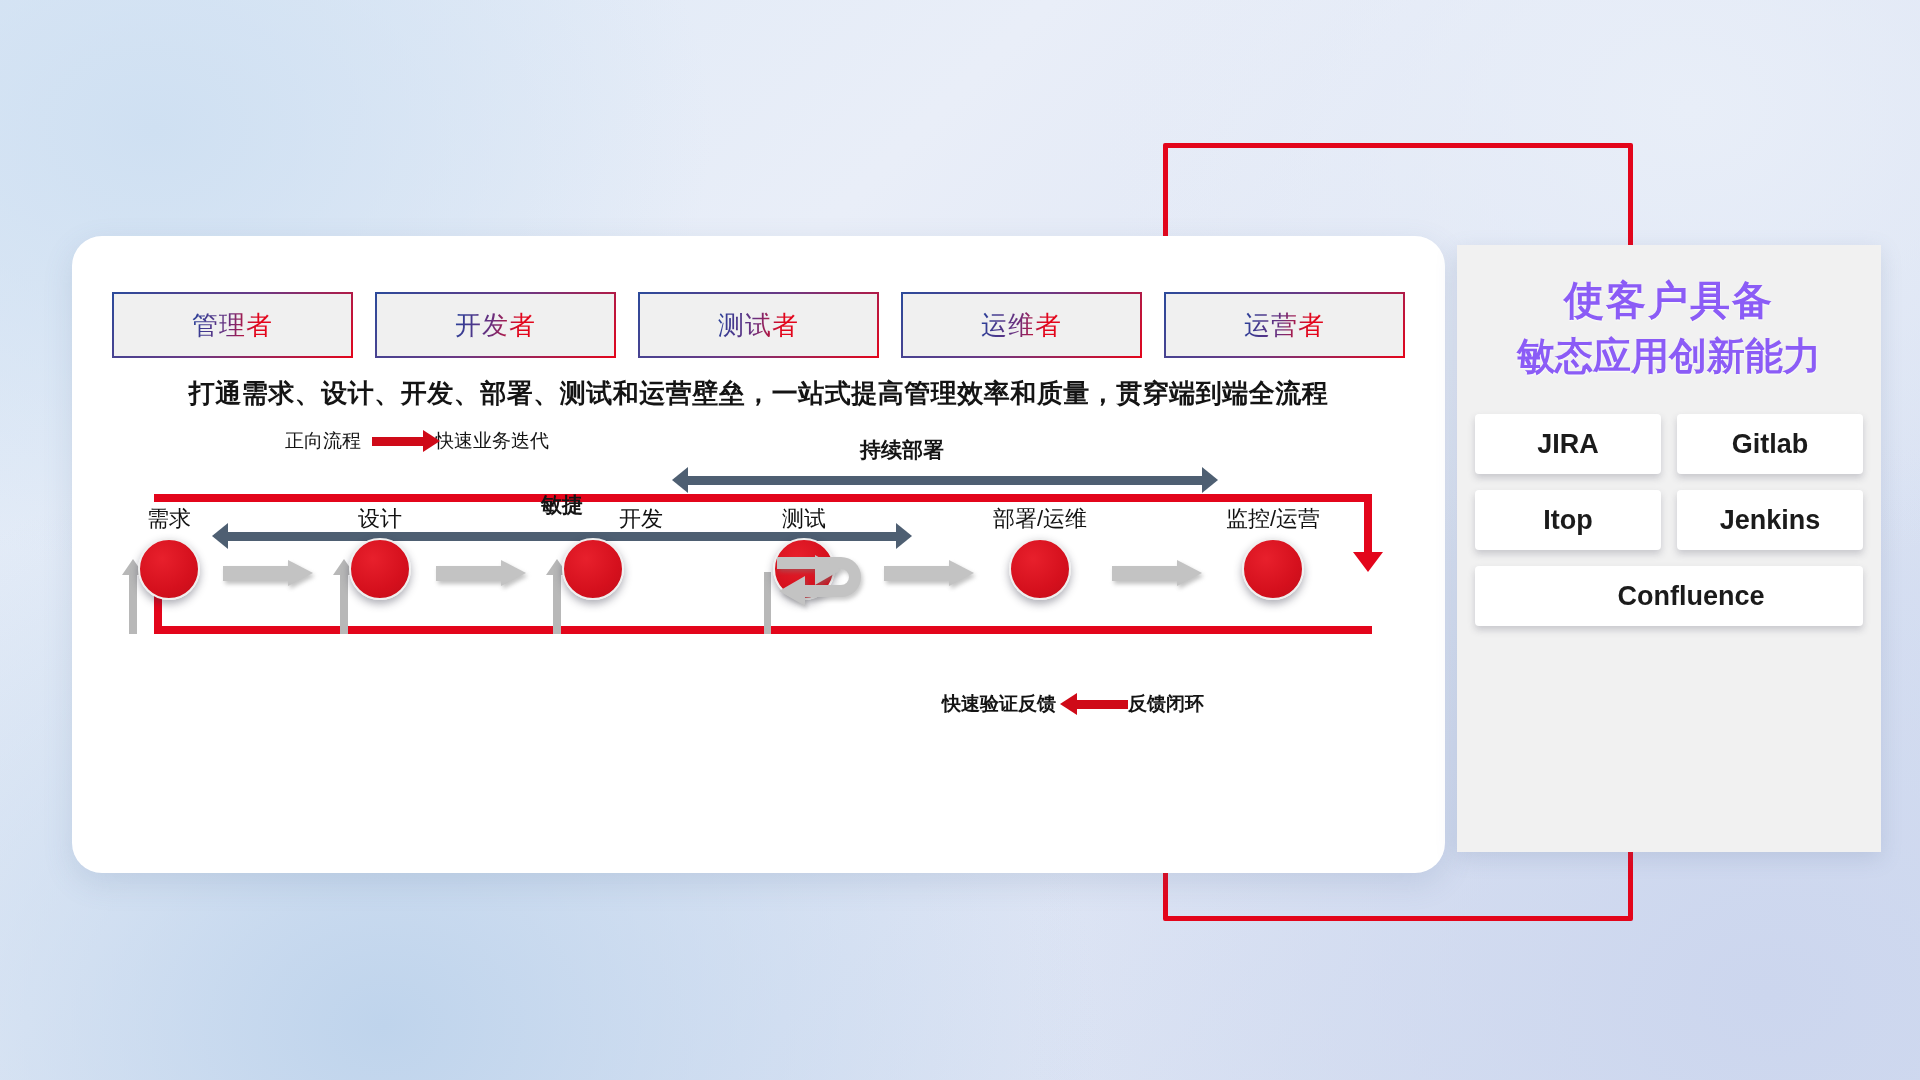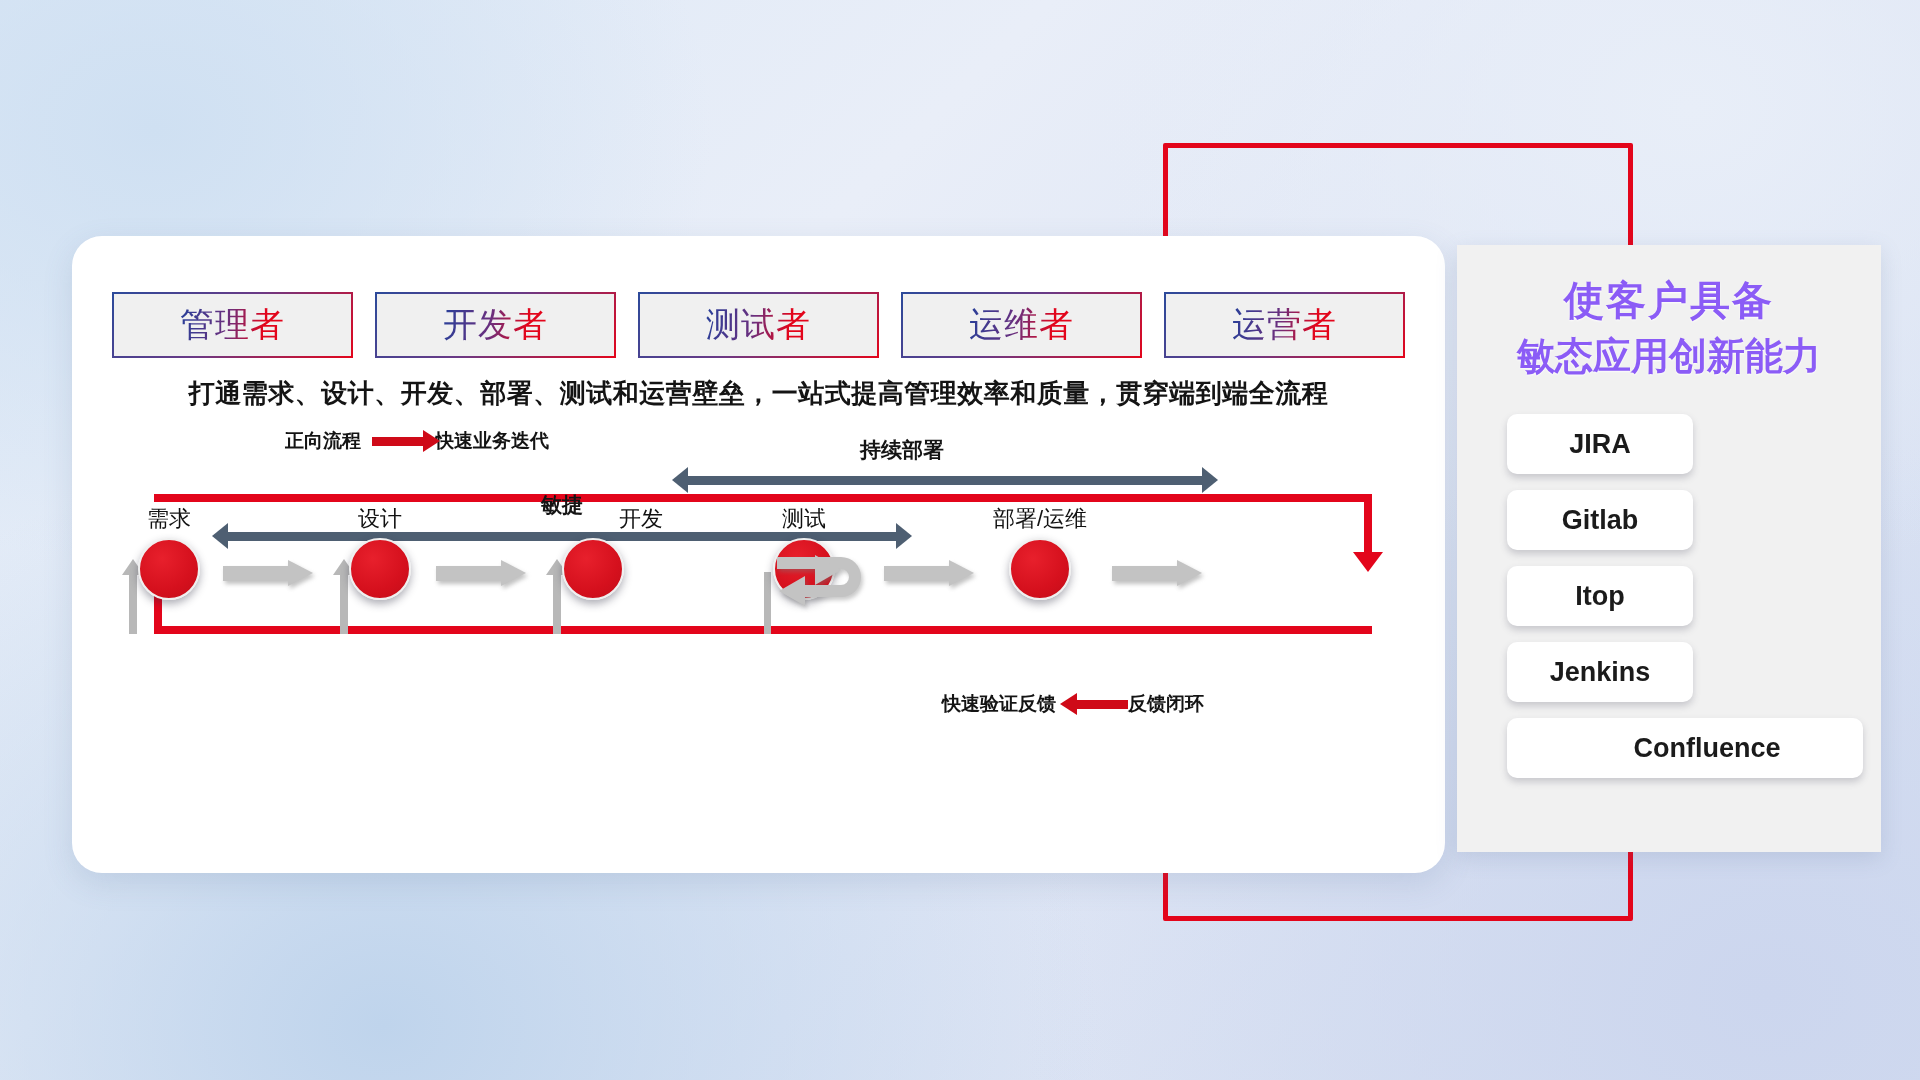--- a/index.html
+++ b/index.html
@@ -47,21 +47,21 @@
     flex: 1 1 0;
     height: 66px;
     background: #f0f0f0;
     border: 2px solid;
     border-image: linear-gradient(135deg, #2c4a9a 0%, #6a3a86 48%, #e3051b 100%) 1;
     display: flex;
     align-items: center;
     justify-content: center;
   }
   .role-label {
-    font-size: 34px;
+    font-size: 26px;
     font-weight: 400;
     letter-spacing: 1px;
     background: linear-gradient(100deg, #26409a 0%, #6a2f7e 45%, #e3051b 78%);
     -webkit-background-clip: text;
     background-clip: text;
     color: transparent;
     -webkit-text-fill-color: transparent;
   }
 
   
@@ -77,21 +77,21 @@
   }
 
   
   .legend-forward {
     position: absolute;
     left: 213px; top: 192px;
     display: flex;
     align-items: center;
     gap: 11px;
     font-size: 19px;
-    font-weight: bold;
+    font-weight: normal;
     color: #141414;
   }
   .legend-forward .arrow-red {
     position: relative;
     width: 52px; height: 9px;
     background: #cf0a18;
   }
   .legend-forward .arrow-red::after {
     content: "";
     position: absolute;
@@ -301,30 +301,29 @@
   }
   .panel-title .line2 { font-size: 38px; letter-spacing: 0; }
   .tools {
     margin: 30px 18px 0 18px;
     display: flex;
     flex-wrap: wrap;
     gap: 16px 16px;
   }
   .tool-chip {
     background: #ffffff;
-    border-radius: 10px;
+    border-radius: 4px;
     height: 60px;
     display: flex;
     align-items: center;
     justify-content: center;
     font-size: 27px;
     font-weight: bold;
     color: #1b1b1b;
     box-shadow: 0 4px 7px rgba(80,80,100,0.25);
-    margin-left: 32px;
   }
   .tool-half { width: calc(50% - 8px); }
   .tool-full { width: 100%; padding-left: 44px; }
 </style>
 </head>
 <body>
 
 <div class="red-frame"></div>
 
 <div class="main-card">
@@ -391,20 +390,24 @@
     <div class="stage" style="left:485px;text-align:right;">
       <div class="stage-label">开发</div>
       <div class="dot"></div>
     </div>
     <div class="stage" style="left:696px;">
       <div class="stage-label">测试</div>
       <div class="dot"></div>
     </div>
     <div class="stage" style="left:932px;">
       <div class="stage-label">部署/运维</div>
+      <div class="dot"></div>
+    </div>
+    <div class="stage" style="left:1165px;">
+      <div class="stage-label">监控/运营</div>
       <div class="dot"></div>
     </div>
   </div>
 
   <div class="blk-arrow" style="left:151px; width:90px;">
     <span class="shaft" style="width:68px;"></span>
     <span class="head"></span>
   </div>
   <div class="blk-arrow" style="left:364px; width:90px;">
     <span class="shaft" style="width:68px;"></span>

